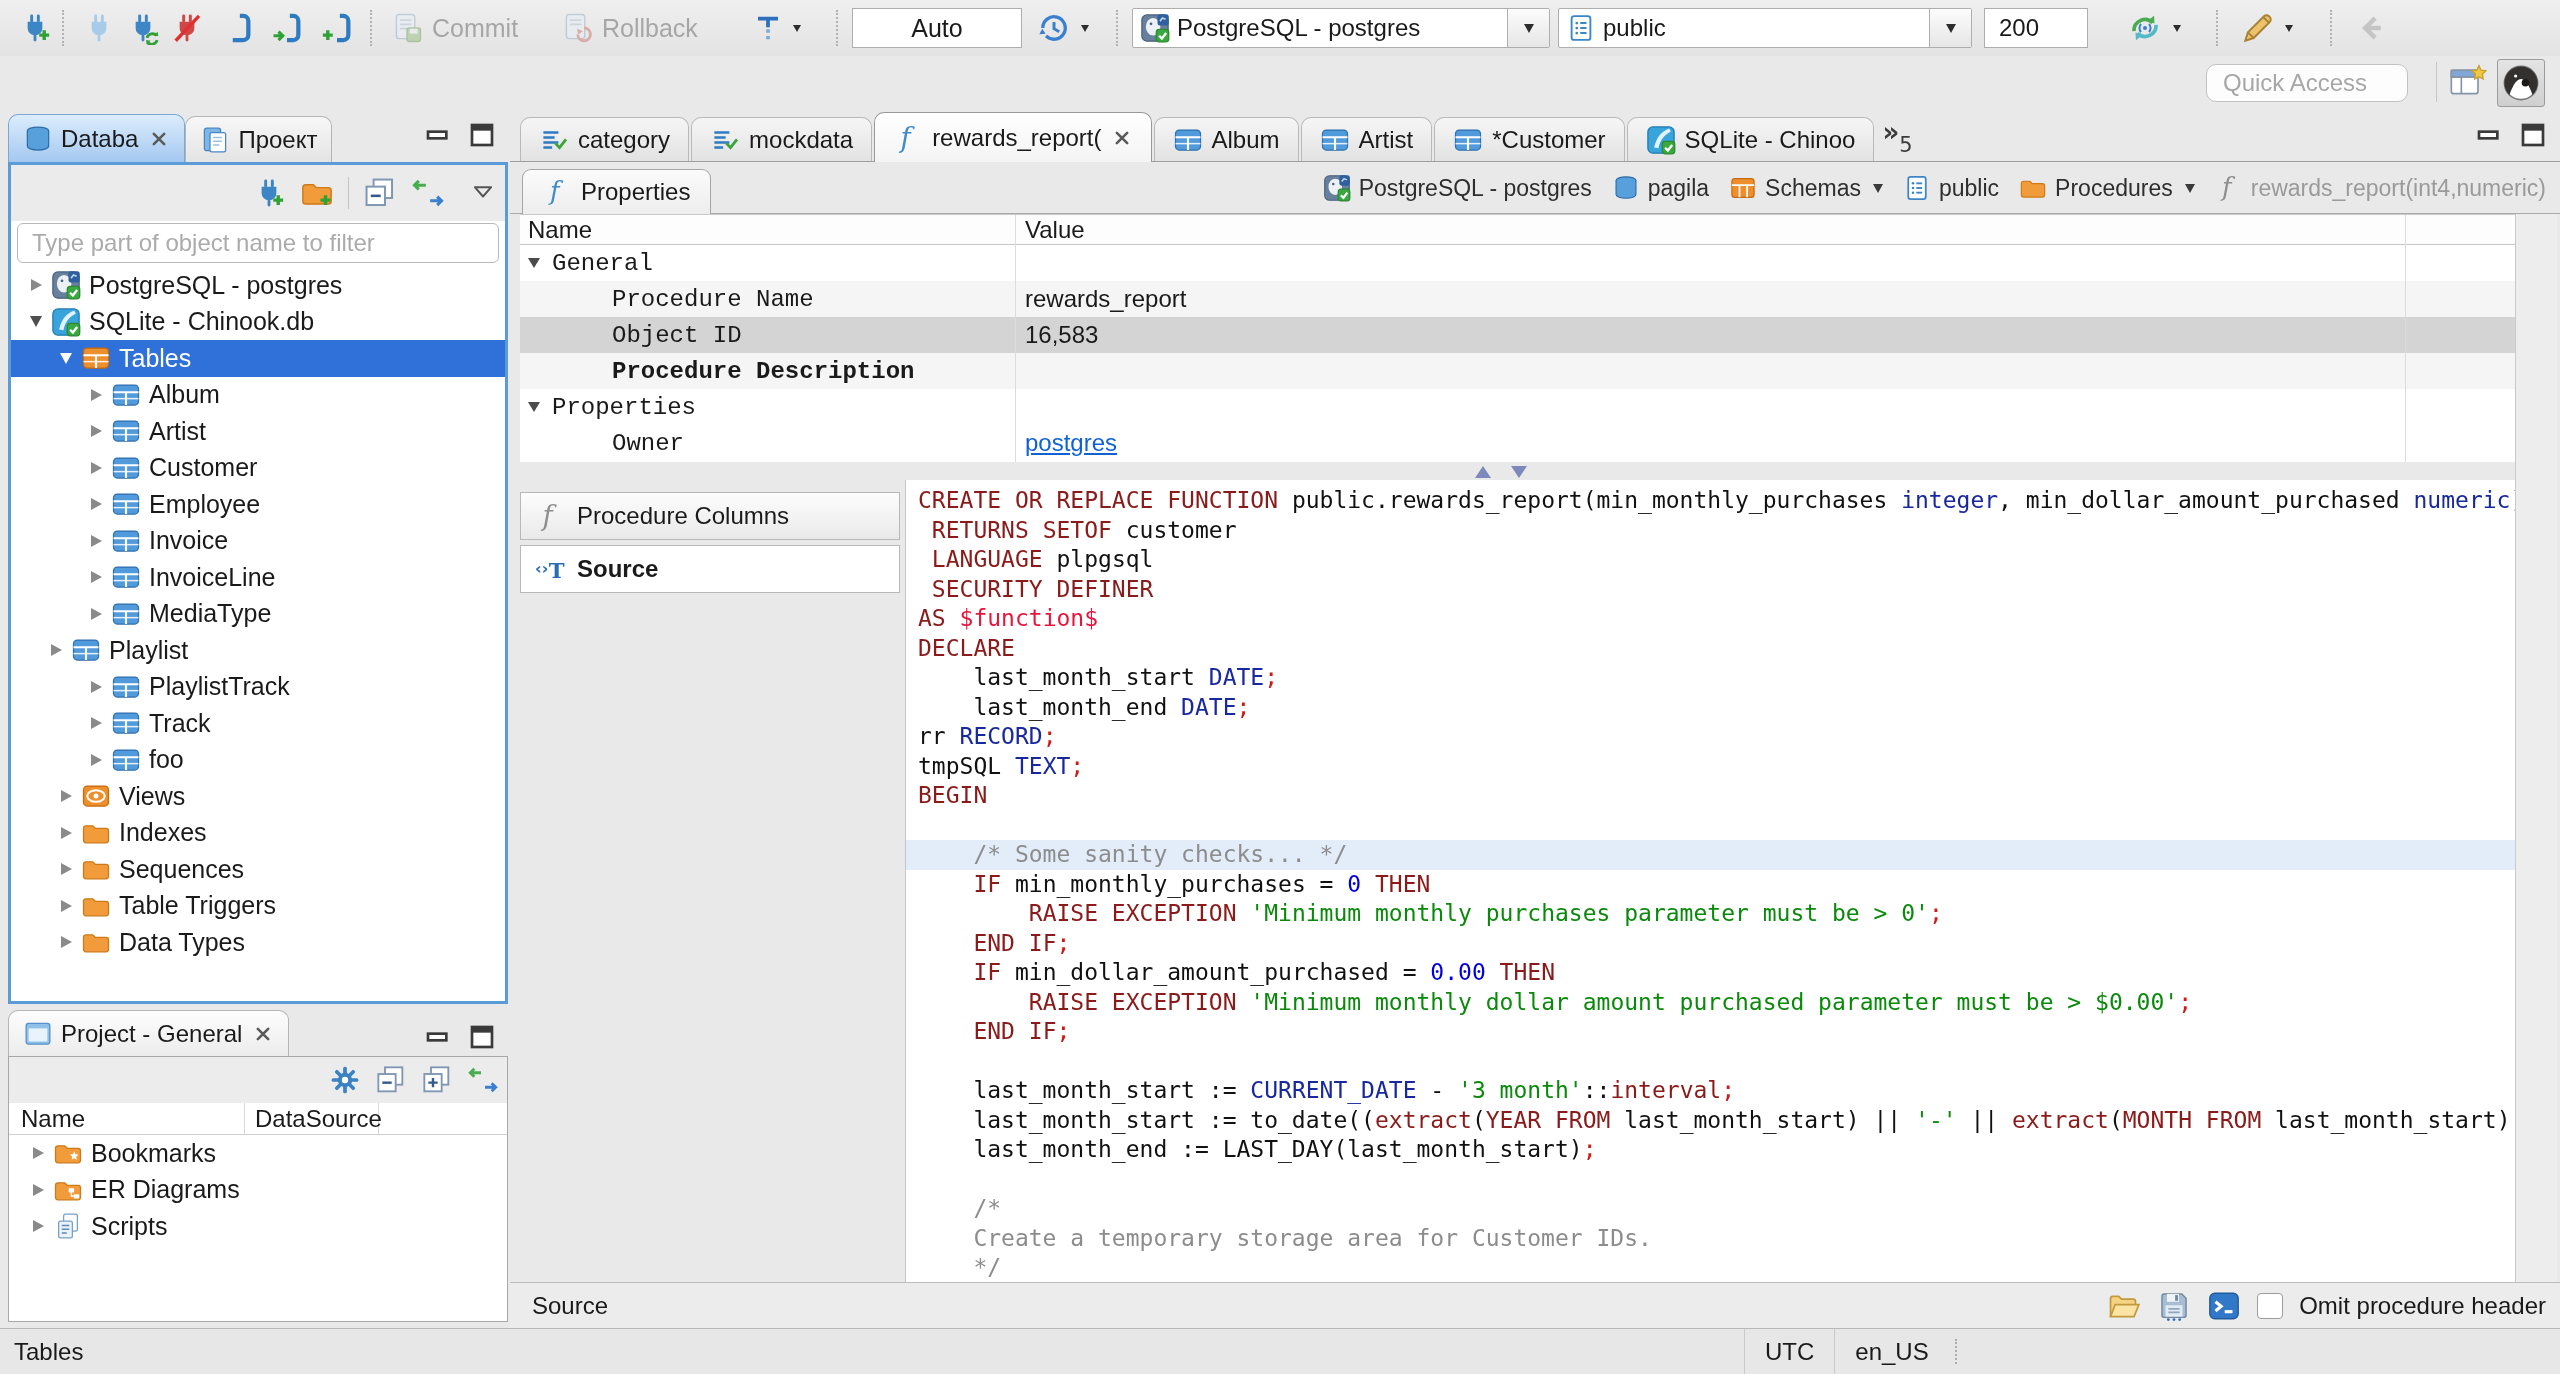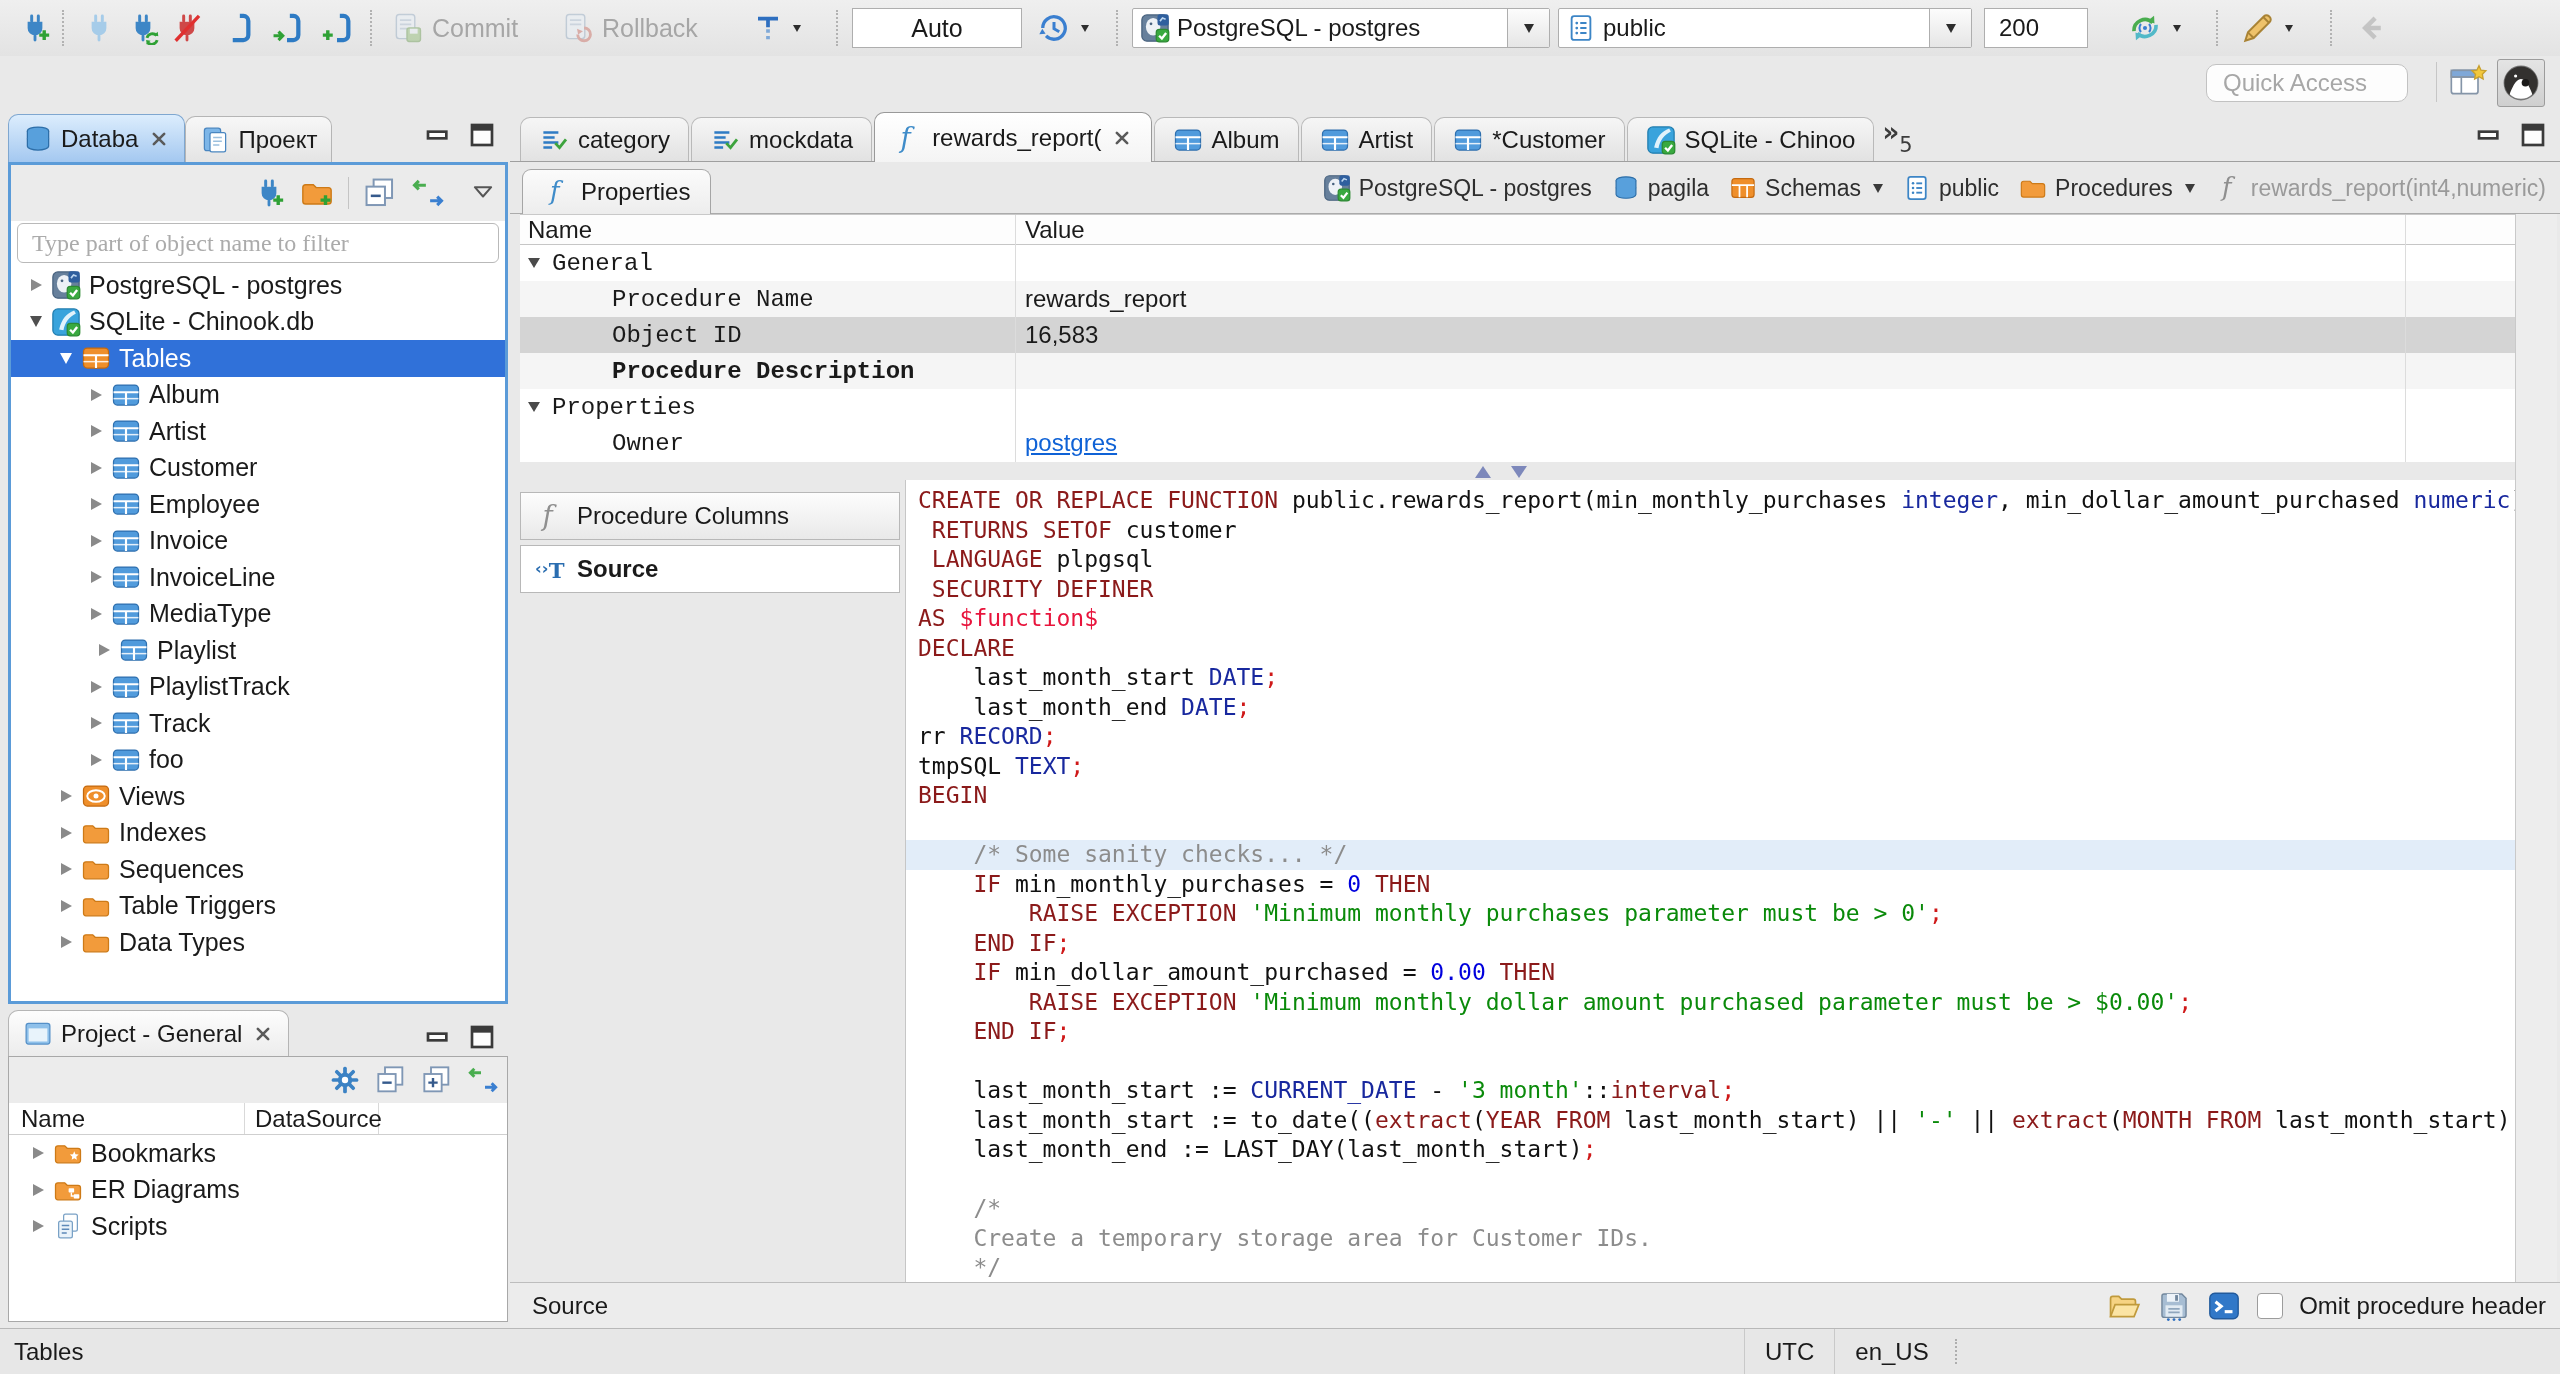--- a/index.html
+++ b/index.html
@@ -36,21 +36,21 @@
   .vtab.active-blue { background:linear-gradient(#dcedfd,#a4c8f0); border-color:#7fa7d0; height:48px; }
   .vtab .ic { width:30px; height:30px; }
   .vtab .tclose { width:22px; height:22px; margin-left:2px; }
   .winbtns { position:absolute; display:flex; gap:14px; }
   .winbtns .ic { width:30px; height:30px; }
 
   #navigator { position:absolute; left:8px; top:162px; width:500px; height:842px; border:3px solid #5b9bd8; background:#fff; }
   #nav-toolbar { height:56px; background:#ebebeb; display:flex; align-items:center; justify-content:flex-end; padding-right:8px; gap:14px; }
   #nav-toolbar .ic { width:34px; height:34px; }
   #nav-toolbar .tbsep { width:0; height:32px; border-left:1px solid #c4c4c4; }
-  #nav-filter { display:block; width:482px; margin:2px 6px 4px 6px; height:40px; border:1px solid #b9b9b9; border-radius:6px; font-size:24px; padding:0 14px; color:#444; outline:none; font-family:Liberation Serif, serif; }
+  #nav-filter { display:block; width:482px; margin:2px 6px 4px 6px; height:40px; border:1px solid #b9b9b9; border-radius:6px; font-size:24px; padding:0 14px; color:#444; outline:none; font-family:Liberation Sans, sans-serif; }
   #nav-filter::placeholder { color:#ababab; }
   #nav-tree { font-size:25px; }
   .trow { height:36.5px; display:flex; align-items:center; white-space:nowrap; }
   .trow .tw { width:26px; height:24px; display:inline-flex; align-items:center; justify-content:center; flex:none; }
   .tw.collapsed::before { content:''; border-left:11px solid #8a8a8a; border-top:6.5px solid transparent; border-bottom:6.5px solid transparent; }
   .tw.expanded::before { content:''; border-top:11px solid #4f4f4f; border-left:6.5px solid transparent; border-right:6.5px solid transparent; }
   .trow .ic { width:30px; height:30px; margin:0 8px 0 2px; flex:none; }
   .trow.sel { background:#3071d9; color:#fff; }
   .trow.sel .tw.expanded::before { border-top-color:#fff; }
 
@@ -543,21 +543,21 @@
         <span class="tw collapsed"></span>
         <span class="ic">
           <svg viewBox="0 0 24 24">
             <rect x="2" y="4" width="20" height="16" rx="3" fill="#519bdc" stroke="#2e6fae"></rect>
             <path d="M2 9.8h20M12 9.8V20" stroke="#fff" stroke-width="1.7" fill="none"></path>
             <path d="M2 14.9h20" stroke="#fff" stroke-width="1.2" opacity=".85" fill="none"></path>
           </svg>
         </span>
         <span>MediaType</span>
       </div>
-      <div class="trow" style="padding-left: 80px;">
+      <div class="trow" style="padding-left: 32px;">
         <span class="tw collapsed"></span>
         <span class="ic">
           <svg viewBox="0 0 24 24">
             <rect x="2" y="4" width="20" height="16" rx="3" fill="#519bdc" stroke="#2e6fae"></rect>
             <path d="M2 9.8h20M12 9.8V20" stroke="#fff" stroke-width="1.7" fill="none"></path>
             <path d="M2 14.9h20" stroke="#fff" stroke-width="1.2" opacity=".85" fill="none"></path>
           </svg>
         </span>
         <span>Playlist</span>
       </div>

